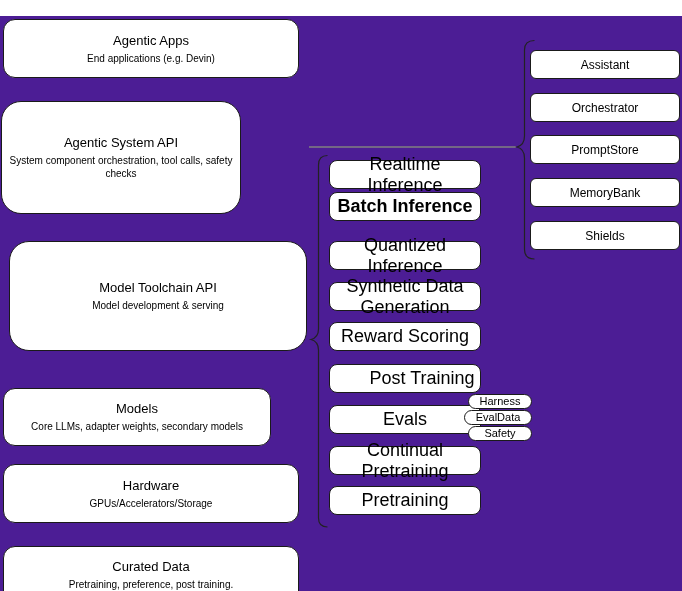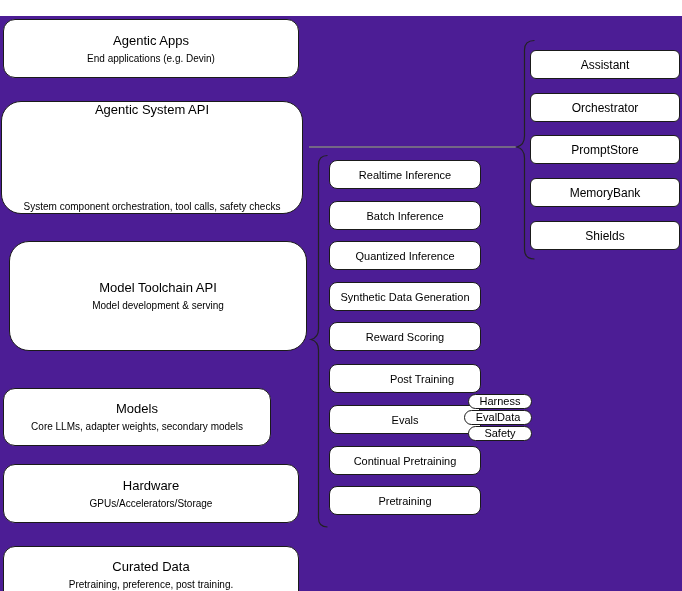--- a/index.html
+++ b/index.html
@@ -37,21 +37,21 @@
   .layer { border-radius: 12px; }
   .layer.big { border-radius: 20px; }
   .layer-title { font-size: 13px; line-height: 16px; color: #000; }
   .layer-subtitle { font-size: 10px; line-height: 13px; margin-top: 3px; color: #000; }
 
   .node {
     left: 329px;
     width: 152px;
     height: 29px;
     border-radius: 8px;
-    font-size: 11px;
+    font-size: 18px;
   }
 
   .sysnode {
     left: 530px;
     width: 150px;
     height: 29px;
     border-radius: 6px;
     font-size: 12px;
   }
 
@@ -78,21 +78,21 @@
     <path d="M 309 131 L 516 131" fill="none" stroke="#808080" stroke-width="1.3"></path>
     <path d="M 534.5 24.5 C 528 24.5 524.5 27.5 524.5 34 L 524.5 120 C 524.5 126 522.5 129.5 517 131 C 522.5 132.5 524.5 136 524.5 142 L 524.5 233.5 C 524.5 240 528 243 534.5 243" fill="none" stroke="#222222" stroke-width="1.2"></path>
     <path d="M 327.5 139.5 C 321.5 139.5 318.5 142.5 318.5 149 L 318.5 313 C 318.5 318.5 316.5 322 311 323.5 C 316.5 325 318.5 328.5 318.5 334 L 318.5 502 C 318.5 508.5 321.5 511 327.5 511" fill="none" stroke="#222222" stroke-width="1.2"></path>
   </svg>
 
   <div class="box layer" style="left:3px; top:3px; width:296px; height:59px;">
     <div class="layer-title">Agentic Apps</div>
     <div class="layer-subtitle">End applications (e.g. Devin)</div>
   </div>
 
-  <div class="box layer big" style="left:1px; top:85px; width:302px; height:113px;justify-content:space-between;">
+  <div class="box layer big" style="left:1px; top:85px; width:240px; height:113px;">
     <div class="layer-title">Agentic System API</div>
     <div class="layer-subtitle">System component orchestration, tool calls, safety checks</div>
   </div>
 
   <div class="box layer big" style="left:9px; top:225px; width:298px; height:110px;">
     <div class="layer-title">Model Toolchain API</div>
     <div class="layer-subtitle">Model development &amp; serving</div>
   </div>
 
   <div class="box layer" style="left:3px; top:372px; width:268px; height:58px;">
@@ -106,21 +106,21 @@
   </div>
 
   <div class="box layer" style="left:3px; top:530px; width:296px; height:58px;">
     <div class="layer-title">Curated Data</div>
     <div class="layer-subtitle">Pretraining, preference, post training.</div>
   </div>
 
   <div class="box node" style="top:144px;">
     <span>Realtime Inference</span>
   </div>
-  <div class="box node" style="top:185px;">
+  <div class="box node" style="top:176px;font-weight:bold;">
     <span>Batch Inference</span>
   </div>
   <div class="box node" style="top:225px;">
     <span>Quantized Inference</span>
   </div>
   <div class="box node" style="top:266px;">
     <span>Synthetic Data Generation</span>
   </div>
   <div class="box node" style="top:306px;">
     <span>Reward Scoring</span>

